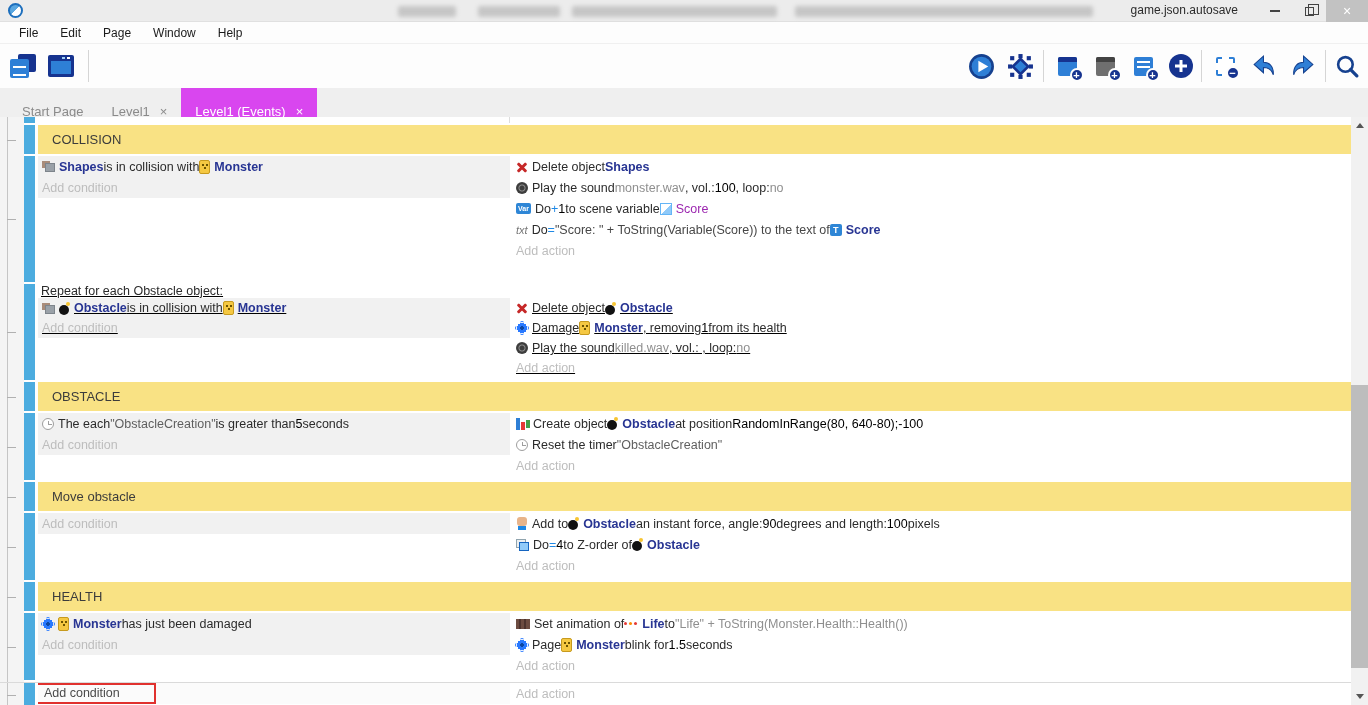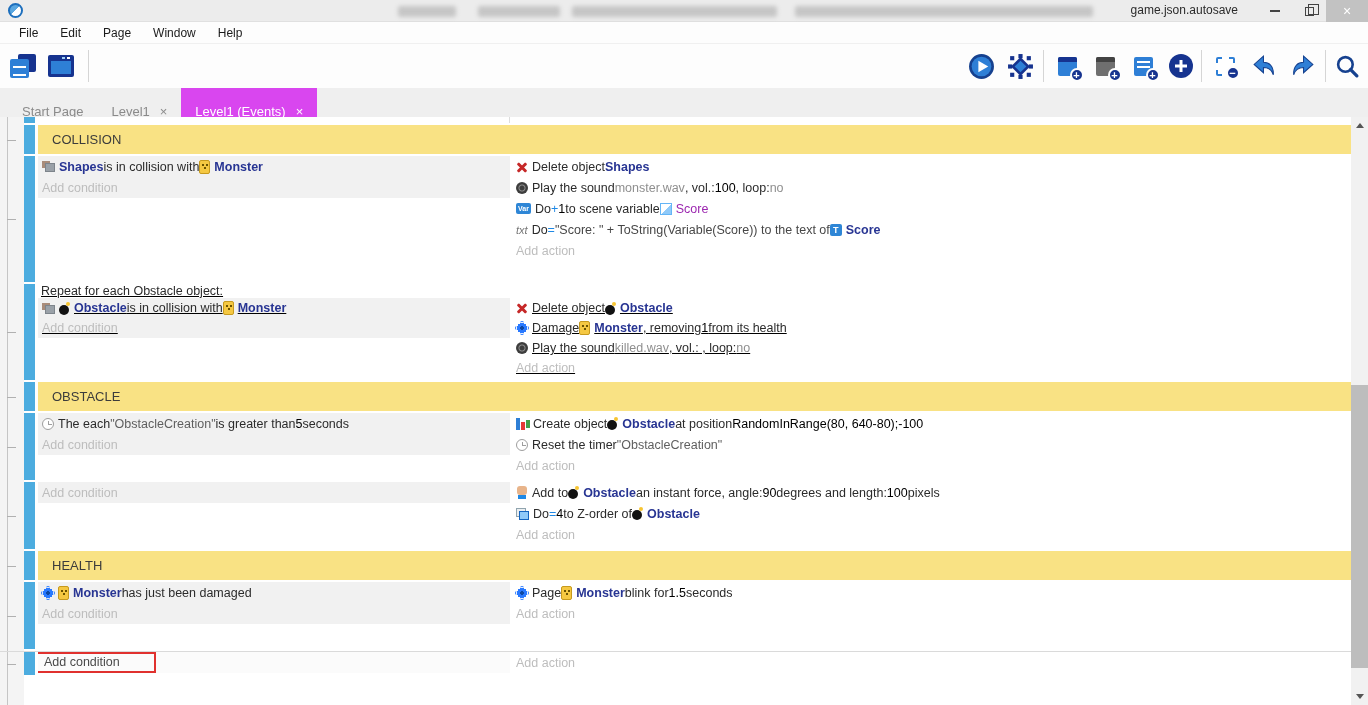--- a/index.html
+++ b/index.html
@@ -463,20 +463,29 @@
                     <span class="seg str2">"ObstacleCreation"</span>
                   </div>
                   <div class="eline addline">
                     <span>Add action</span>
                   </div>
                 </div>
               </div>
             </div>
           </div>
         </div>
+        <div class="erow grow">
+          <div class="gutter">
+            <span class="tick"></span>
+          </div>
+          <div class="bluebar"></div>
+          <div class="rowbody">
+            <span class="glabel">Move obstacle</span>
+          </div>
+        </div>
         <div class="erow evt-row" style="height: 67px;">
           <div class="gutter">
             <span class="tick"></span>
           </div>
           <div class="bluebar"></div>
           <div class="rowbody">
             <div class="evt">
               <div class="panels">
                 <div class="condpanel">
                   <div class="eline addline">
@@ -535,20 +544,28 @@
                     <span class="eic eic-monster"></span>
                     <span class="seg obj">Monster</span>
                     <span class="seg"> has just been damaged</span>
                   </div>
                   <div class="eline addline">
                     <span>Add condition</span>
                   </div>
                 </div>
                 <div class="actpanel">
                   <div class="eline">
+                    <span class="eic eic-film"></span>
+                    <span class="seg">Set animation of </span>
+                    <span class="eic eic-life"></span>
+                    <span class="seg obj">Life</span>
+                    <span class="seg"> to </span>
+                    <span class="seg str">"Life" + ToString(Monster.Health::Health())</span>
+                  </div>
+                  <div class="eline">
                     <span class="eic eic-gear"></span>
                     <span class="seg">Page </span>
                     <span class="eic eic-monster"></span>
                     <span class="seg obj">Monster</span>
                     <span class="seg"> blink for </span>
                     <span class="seg num">1.5</span>
                     <span class="seg"> seconds</span>
                   </div>
                   <div class="eline addline">
                     <span>Add action</span>

